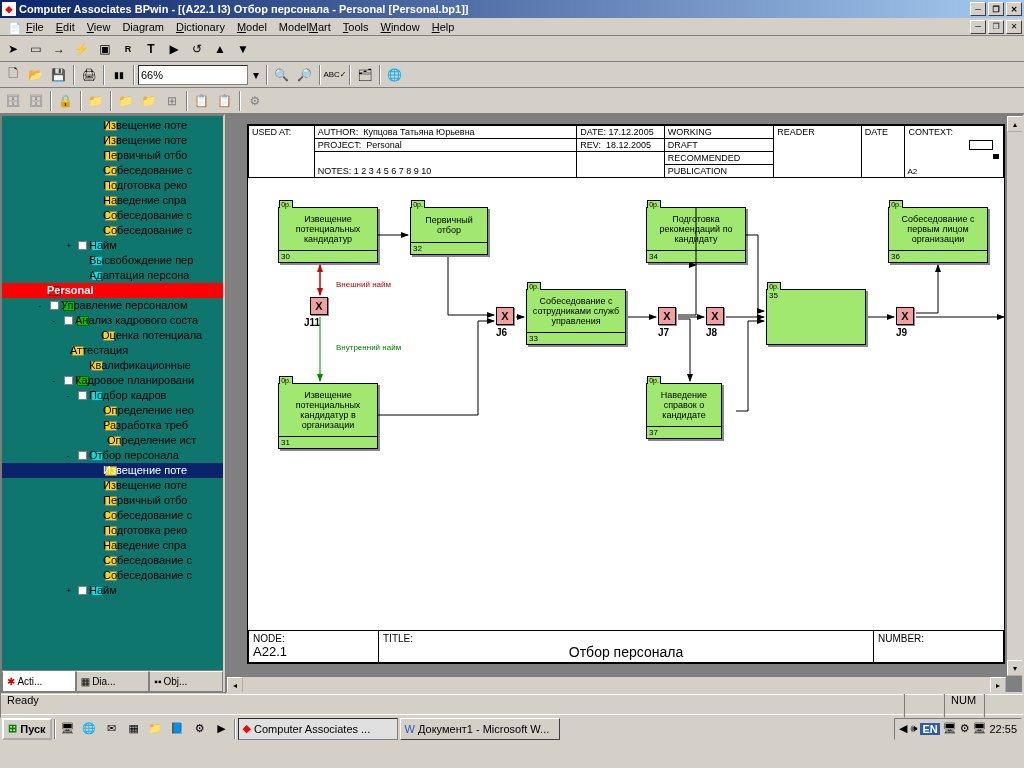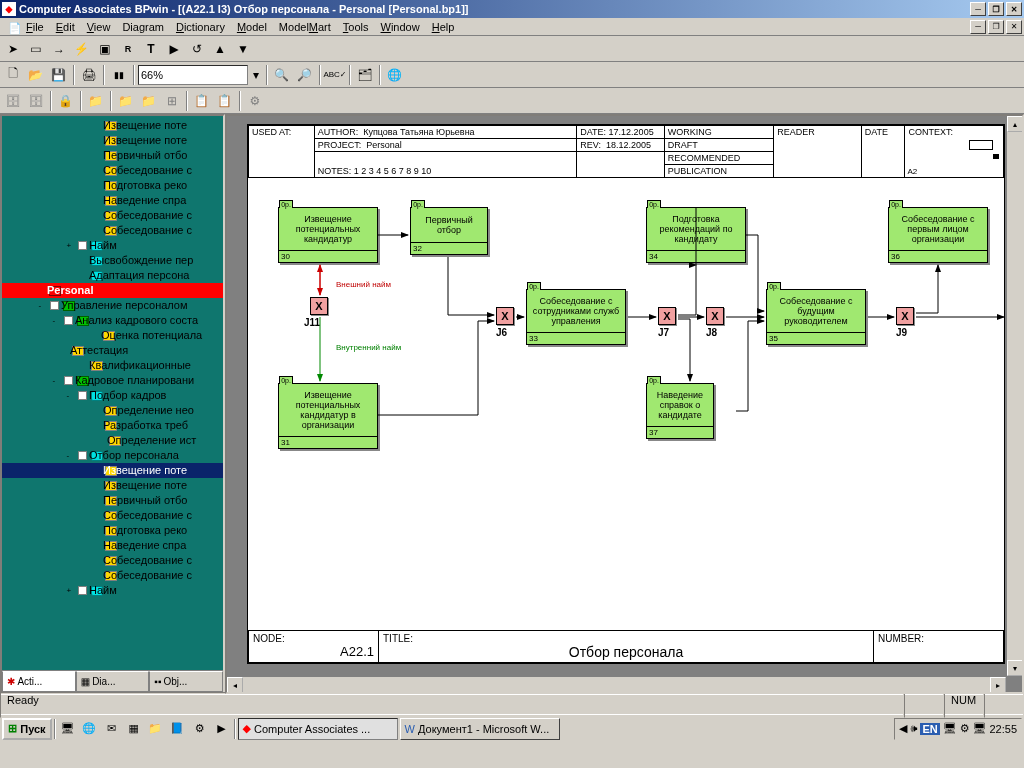--- a/index.html
+++ b/index.html
@@ -373,28 +373,27 @@
       <div class="act" style="left:278px;top:164px;width:100px;height:56px">
           <div class="tab">0р.</div>
           <div class="body">Собеседование с сотрудниками служб управления</div>
           <div class="foot">33</div>
         </div>
       <div class="act" style="left:398px;top:82px;width:100px;height:56px">
           <div class="tab">0р.</div>
           <div class="body">Подготовка рекомендаций по кандидату</div>
           <div class="foot">34</div>
         </div>
-      <div class="act" style="left:398px;top:258px;width:68px;height:56px">
+      <div class="act" style="left:398px;top:258px;width:76px;height:56px">
           <div class="tab">0р.</div>
           <div class="body">Наведение справок о кандидате</div>
           <div class="foot">37</div>
         </div>
       <div class="act" style="left:518px;top:164px;width:100px;height:56px">
           <div class="tab">0р.</div>
-          <div class="body">Собеседование с будущим руководителем</div>
           <div class="foot">35</div>
         </div>
       <div class="act" style="left:640px;top:82px;width:100px;height:56px">
           <div class="tab">0р.</div>
           <div class="body">Собеседование с первым лицом организации</div>
           <div class="foot">36</div>
         </div>
 
       <div class="xbox" style="left:62px;top:172px">X</div>
       <div class="jlbl" style="left:56px;top:192px">J11</div>
@@ -438,21 +437,21 @@
         <path d="M488 286 L500 286 L500 196 L516 196" stroke="#000" fill="none" marker-end="url(#ah)"></path>
         <line x1="478" y1="192" x2="516" y2="192" stroke="#000" marker-end="url(#ah)"></line>
         <line x1="620" y1="192" x2="646" y2="192" stroke="#000" marker-end="url(#ah)"></line>
         <path d="M668 188 L690 188 L690 140" stroke="#000" fill="none" marker-end="url(#ah)"></path>
         <line x1="668" y1="192" x2="756" y2="192" stroke="#000" marker-end="url(#ah)"></line>
       </svg>
 
       <table class="ftr-tbl">
         <tbody>
             <tr>
-          <td style="width:130px"><span>NODE:</span><div style="text-align:right;font-size:13px">A22.1</div></td>
+          <td style="width:130px"><span>NODE:</span><div style="text-align:left;font-size:13px">A22.1</div></td>
           <td><span>TITLE:</span><div style="text-align:center;font-size:14px">Отбор персонала</div></td>
           <td style="width:130px">NUMBER:</td>
         </tr>
       </tbody>
         </table>
     </div>
     <div class="scroll-v">
         <div class="sbtn">▴</div>
         <div style="position:absolute;bottom:0">
           <div class="sbtn">▾</div>

